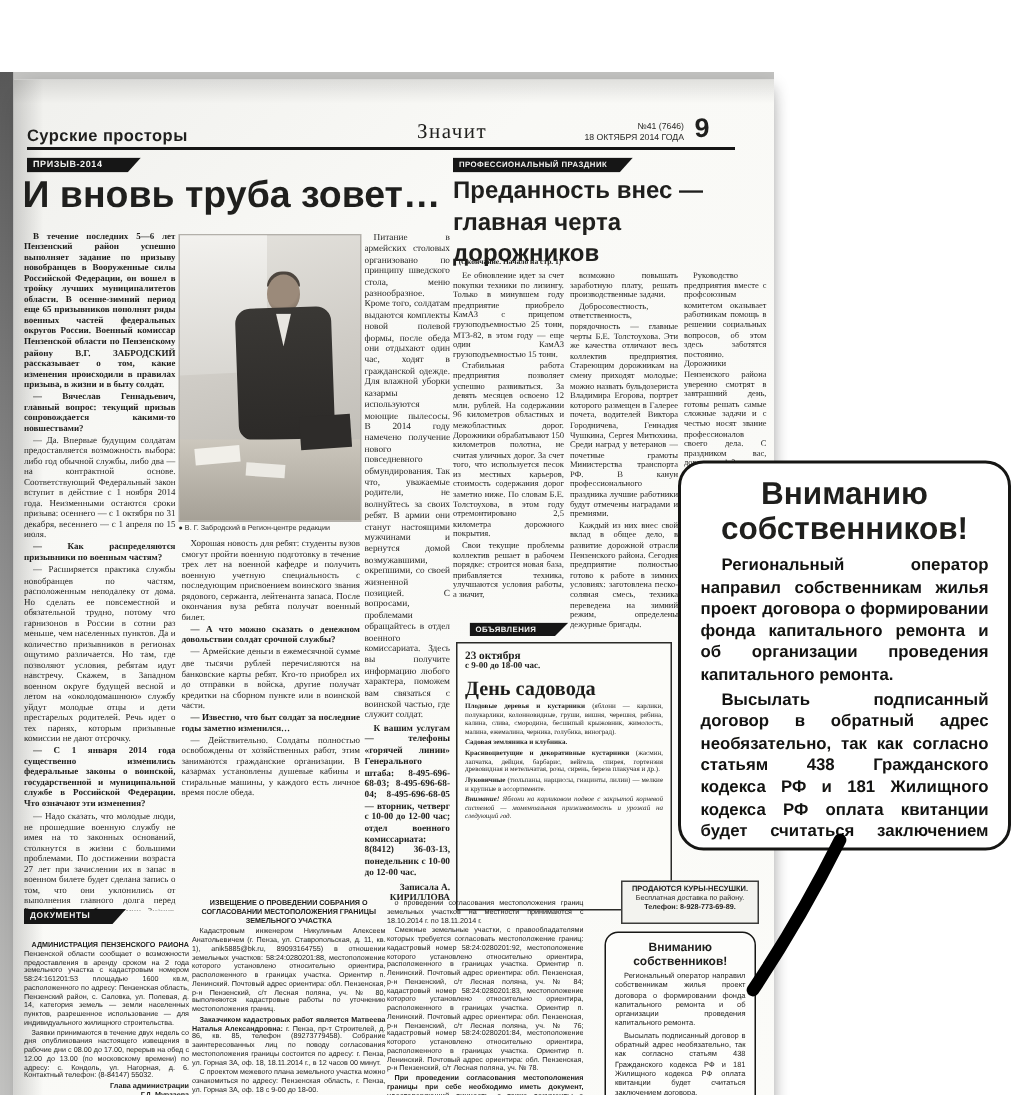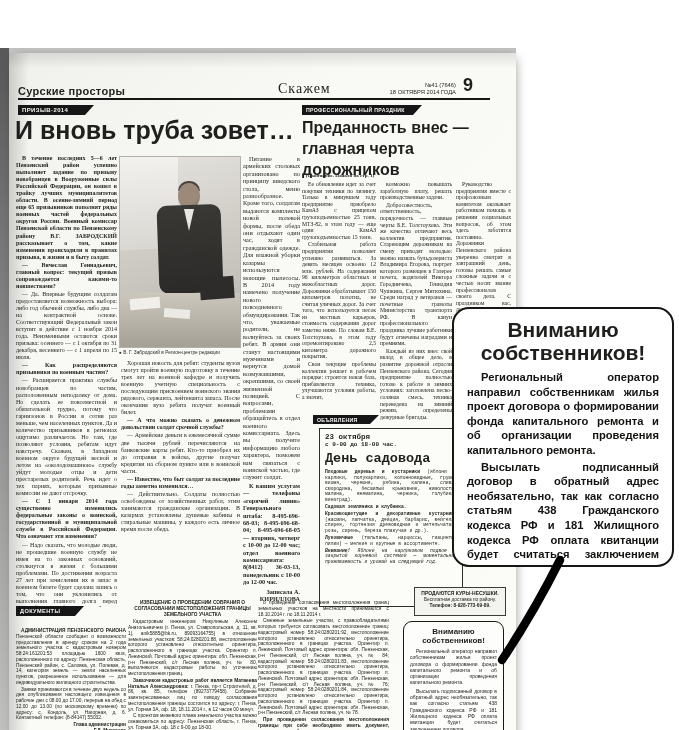--- a/index.html
+++ b/index.html
@@ -73,23 +73,23 @@
                   clip-path:polygon(0 0,100% 0,50% 100%); }
   .photo .desk { position:absolute; left:0; top:136px; width:122px; height:56px;
                  background:linear-gradient(180deg,#ccc7bd,#a49f95); }
   .photo .paper1 { position:absolute; left:10px; top:141px; width:30px; height:11px; background:#f1efe9; transform:rotate(-5deg); }
   .photo .paper2 { position:absolute; left:44px; top:152px; width:26px; height:9px; background:#eceae4; transform:rotate(4deg); }
   .photo .laptop { position:absolute; left:80px; top:120px; width:34px; height:22px; background:#2e2c2a; transform:rotate(-4deg); }
   .photo-caption { left:119px; top:302px; width:132px; font-family:"Liberation Sans",sans-serif;
                    font-size:4.8px; color:#2b2b29; }
 
   
-  .sadovod { left:319px; top:380px; width:144px; height:179px; border:1.2px solid #2b2b29;
+  .sadovod { left:304px; top:380px; width:144px; height:179px; border:1.2px solid #2b2b29;
              background:#fcfcf9; padding:4px 5px; overflow:hidden;
-             font-family:Liberation Mono, monospace; }
+             font-family:Liberation Serif, serif; }
   .sadovod .when { font-weight:700; }
   .sadovod .when .d { font-size:7.5px; line-height:8px; }
   .sadovod .when .t { font-size:6px; line-height:7px; }
   .sadovod .title { text-align:left; font-weight:800; font-size:13.5px; line-height:15px; margin:3px 0 3px; }
   .sadovod p { font-size:4.7px; line-height:5.6px; text-align:justify; margin-bottom:1.5px; }
   .sadovod p b { font-weight:700; }
   .sadovod .warn { font-style:italic; }
 
   
   .doc { overflow:hidden; text-align:justify; font-family:"Liberation Sans",sans-serif;
@@ -131,21 +131,21 @@
 <body>
 
 <div class="stage">
 
   <div class="abs edge-left"></div>
   <div class="abs edge-top"></div>
   <div class="abs edge-bottom"></div>
   <div class="abs page"></div>
 
   <div class="abs paper-name">Сурские просторы</div>
-  <div class="abs section-name">Скажем</div>
+  <div class="abs section-name">Значит</div>
   <div class="abs issue-block">
     <div>№41 (7646)</div>
     <div>18 ОКТЯБРЯ 2014 ГОДА</div>
   </div>
   <div class="abs page-num">9</div>
   <div class="abs head-rule"></div>
 
   <div class="abs badge badge-l">ПРИЗЫВ-2014</div>
   <div class="abs headline-l">И вновь труба зовет…</div>
 

